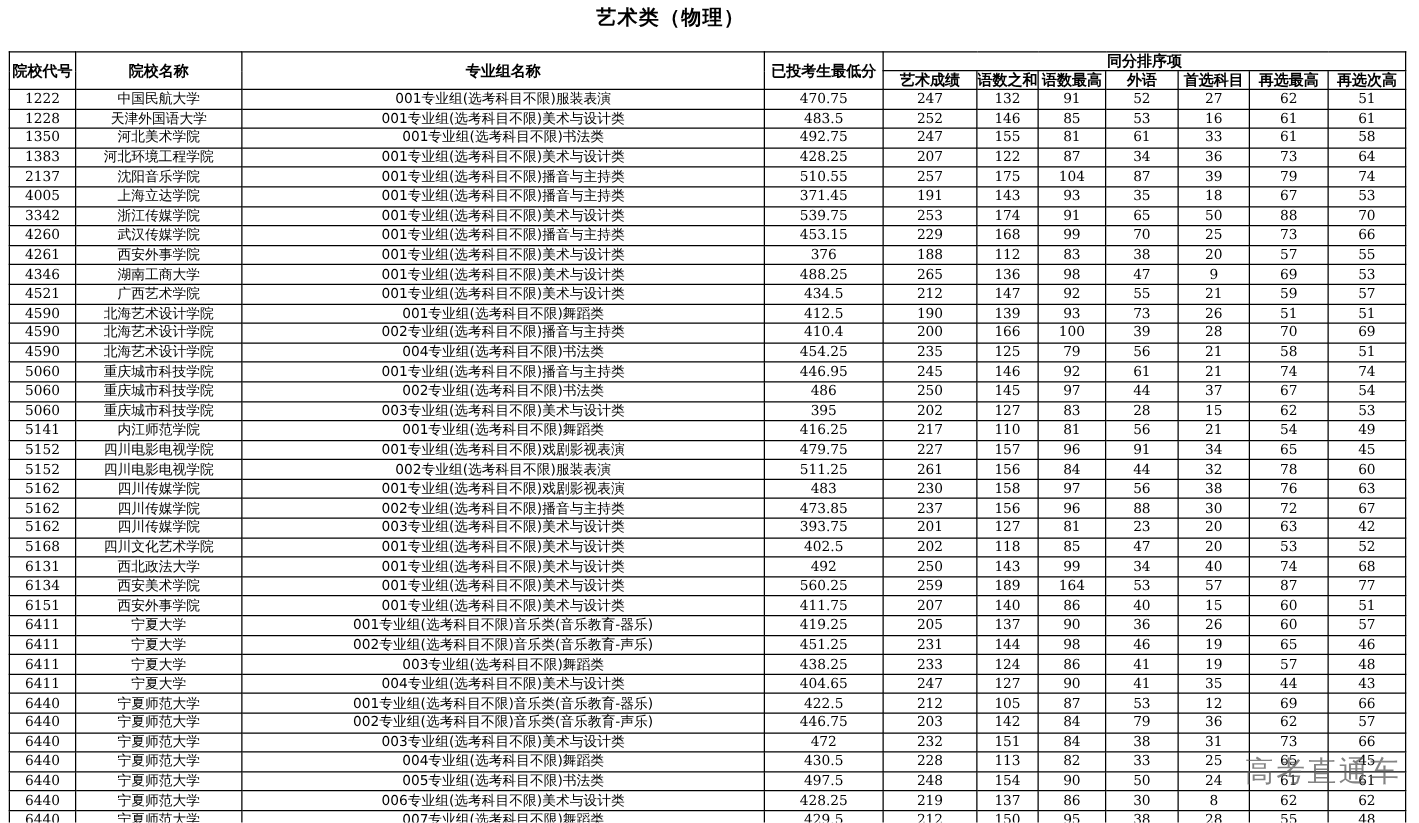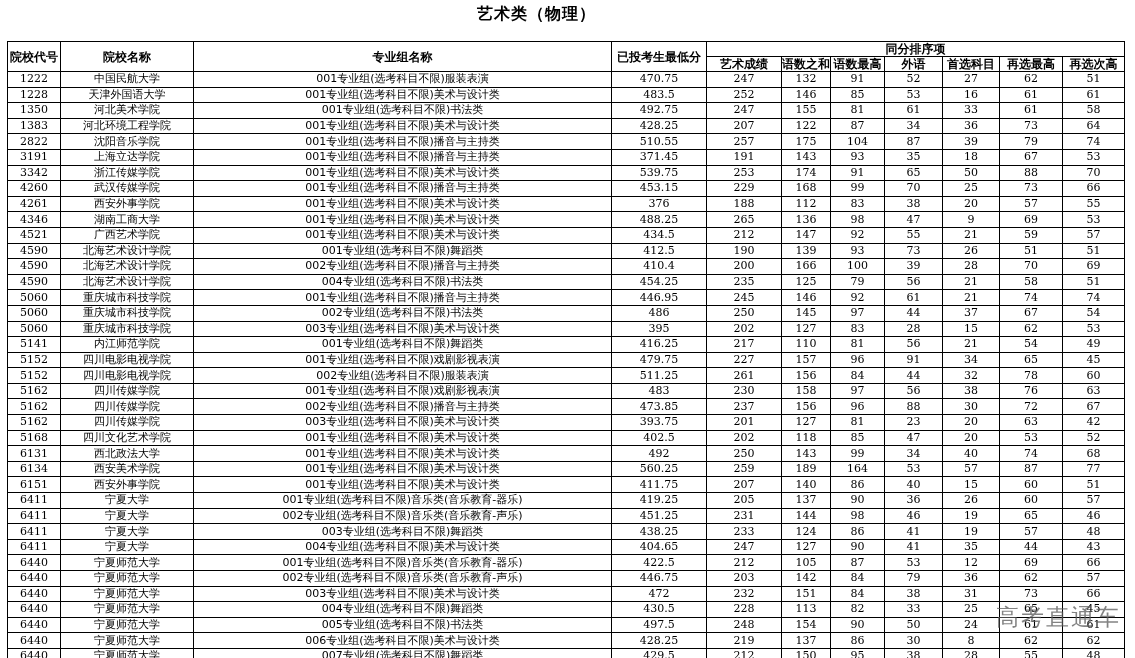--- a/index.html
+++ b/index.html
@@ -96,34 +96,34 @@
         <td>428.25</td>
         <td>207</td>
         <td>122</td>
         <td>87</td>
         <td>34</td>
         <td>36</td>
         <td>73</td>
         <td>64</td>
       </tr>
       <tr>
-        <td>2822</td>
+        <td>2137</td>
         <td class="cn">沈阳音乐学院</td>
         <td class="cn">001专业组(选考科目不限)播音与主持类</td>
         <td>510.55</td>
         <td>257</td>
         <td>175</td>
         <td>104</td>
         <td>87</td>
         <td>39</td>
         <td>79</td>
         <td>74</td>
       </tr>
       <tr>
-        <td>3191</td>
+        <td>4005</td>
         <td class="cn">上海立达学院</td>
         <td class="cn">001专业组(选考科目不限)播音与主持类</td>
         <td>371.45</td>
         <td>191</td>
         <td>143</td>
         <td>93</td>
         <td>35</td>
         <td>18</td>
         <td>67</td>
         <td>53</td>

